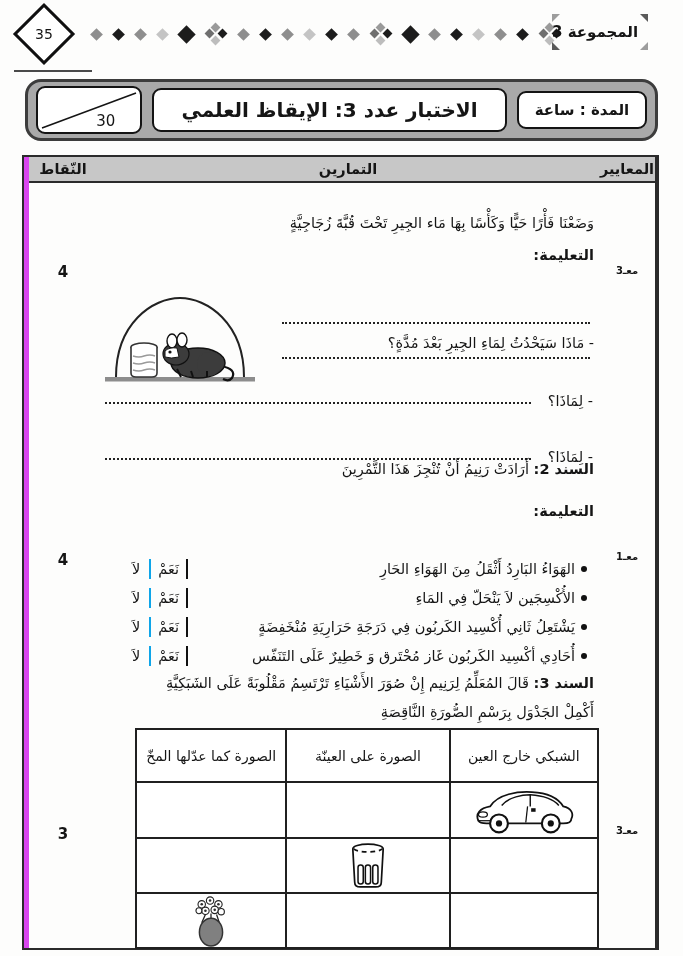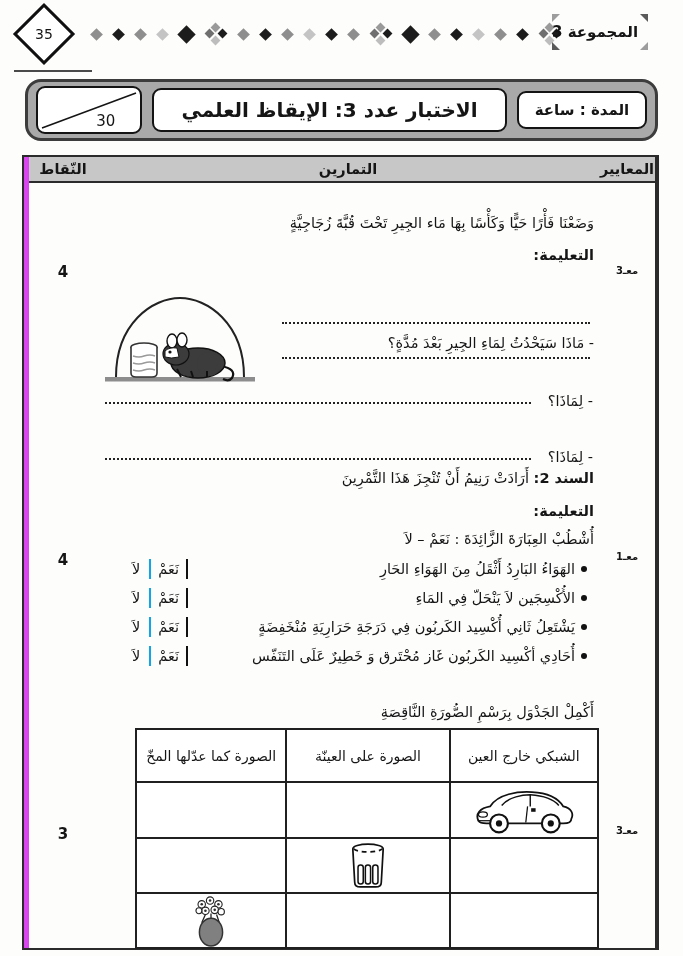--- a/index.html
+++ b/index.html
@@ -69,21 +69,21 @@
   .line{position:absolute;right:5px;left:8px;white-space:nowrap;line-height:1.5;}
   .l-sanad1{top:3px;} .l-text1{top:30px;} .l-taalima1{top:62px;} .l-q1{top:102px;margin-top:48px;}
   .dome-illus{position:absolute;left:6px;top:106px;}
   .dotseg{position:absolute;height:0;border-top:2.5px dotted #222;}
   .dot-a{left:185px;width:308px;top:139px;}
   .dot-b{left:185px;width:308px;top:174px;}
   .qrow{position:absolute;right:6px;left:8px;height:26px;display:flex;align-items:flex-end;gap:15px;}
   .qrow .lbl{white-space:nowrap;}
   .qrow .fill{flex:1;border-bottom:2.5px dotted #222;margin-bottom:5px;margin-right:2px;}
   .q-2{top:200px;} .q-3{top:228px;} .q-4{top:256px;}
-  .l-sanad2{top:285px;} .l-taalima2{top:318px;} .l-shotb{top:346px;}
+  .l-sanad2{top:276px;} .l-taalima2{top:318px;} .l-shotb{top:346px;}
   .bullet-row{position:absolute;right:12px;left:12px;height:28px;display:flex;align-items:center;}
   .br-1{top:372px;} .br-2{top:401px;} .br-3{top:430px;} .br-4{top:459px;}
   .bullet-dot{width:6px;height:6px;border-radius:50%;background:#111;margin-left:6px;flex:0 0 auto;}
   .bullet-row .spacer{flex:1;}
   .yesno{display:flex;align-items:center;margin-left:14px;flex:0 0 auto;}
   .yes{border-right:2px solid #111;border-left:2px solid #0ea5e9;padding:2px 7px;}
   .no{padding:2px 9px;}
   .l-sanad3{top:490px;} .l-akmil{top:519px;}
   
   .inner-table{position:absolute;left:38px;top:545px;border-collapse:collapse;direction:rtl;}
@@ -215,21 +215,20 @@
         <div class="qrow q-4">
           <span class="lbl">- لِمَاذَا؟</span>
           <span class="fill"></span>
         </div>
 
         <div class="line l-sanad2">
           <span class="b">السند 2:</span>
           <span>أَرَادَتْ رَنِيمُ أَنْ تُنْجِزَ هَذَا التَّمْرِينَ</span>
         </div>
         <div class="line b l-taalima2">التعليمة:</div>
-        <div class="line l-shotb">أُشْطُبْ العِبَارَةَ الزَّائِدَةَ : نَعَمْ – لاَ</div>
 
         <div class="bullet-row br-1">
           <span class="bullet-dot"></span>
           <span>الهَوَاءُ البَارِدُ أَثْقَلُ مِنَ الهَوَاءِ الحَارِ</span>
           <span class="spacer"></span>
           <span class="yesno">
             <span class="yes">نَعَمْ</span>
             <span class="no">لاَ</span>
           </span>
         </div>
@@ -254,20 +253,24 @@
         <div class="bullet-row br-4">
           <span class="bullet-dot"></span>
           <span>أُحَادِي أكْسِيد الكَربُون غَاز مُحْتَرق وَ خَطِيرٌ عَلَى التَنَفّس</span>
           <span class="spacer"></span>
           <span class="yesno">
             <span class="yes">نَعَمْ</span>
             <span class="no">لاَ</span>
           </span>
         </div>
 
+        <div class="line l-sanad3">
+          <span class="b">السند 3:</span>
+          <span>قَالَ المُعَلِّمُ لِرَنِيم إِنْ صُوَرَ الأَشْيَاءِ تَرْتَسِمُ مَقْلُوبَةً عَلَى الشَبَكِيَّةِ</span>
+        </div>
         <div class="line l-akmil">أَكْمِلْ الجَدْوَل بِرَسْمِ الصُّورَةِ النَّاقِصَةِ</div>
 
         <table class="inner-table">
           <colgroup>
               <col style="width:149px">
               <col style="width:165px">
               <col style="width:152px">
             </colgroup>
           <tbody>
               <tr class="ith">

